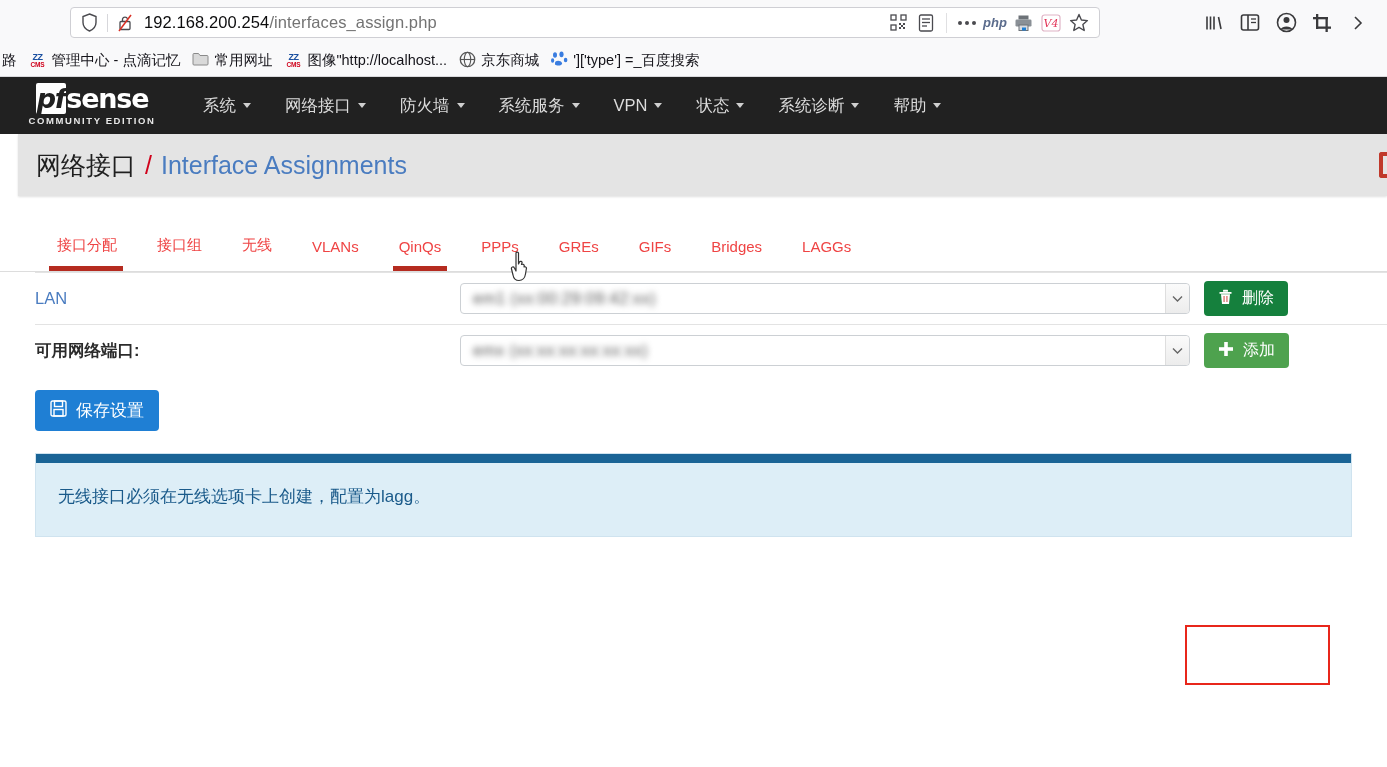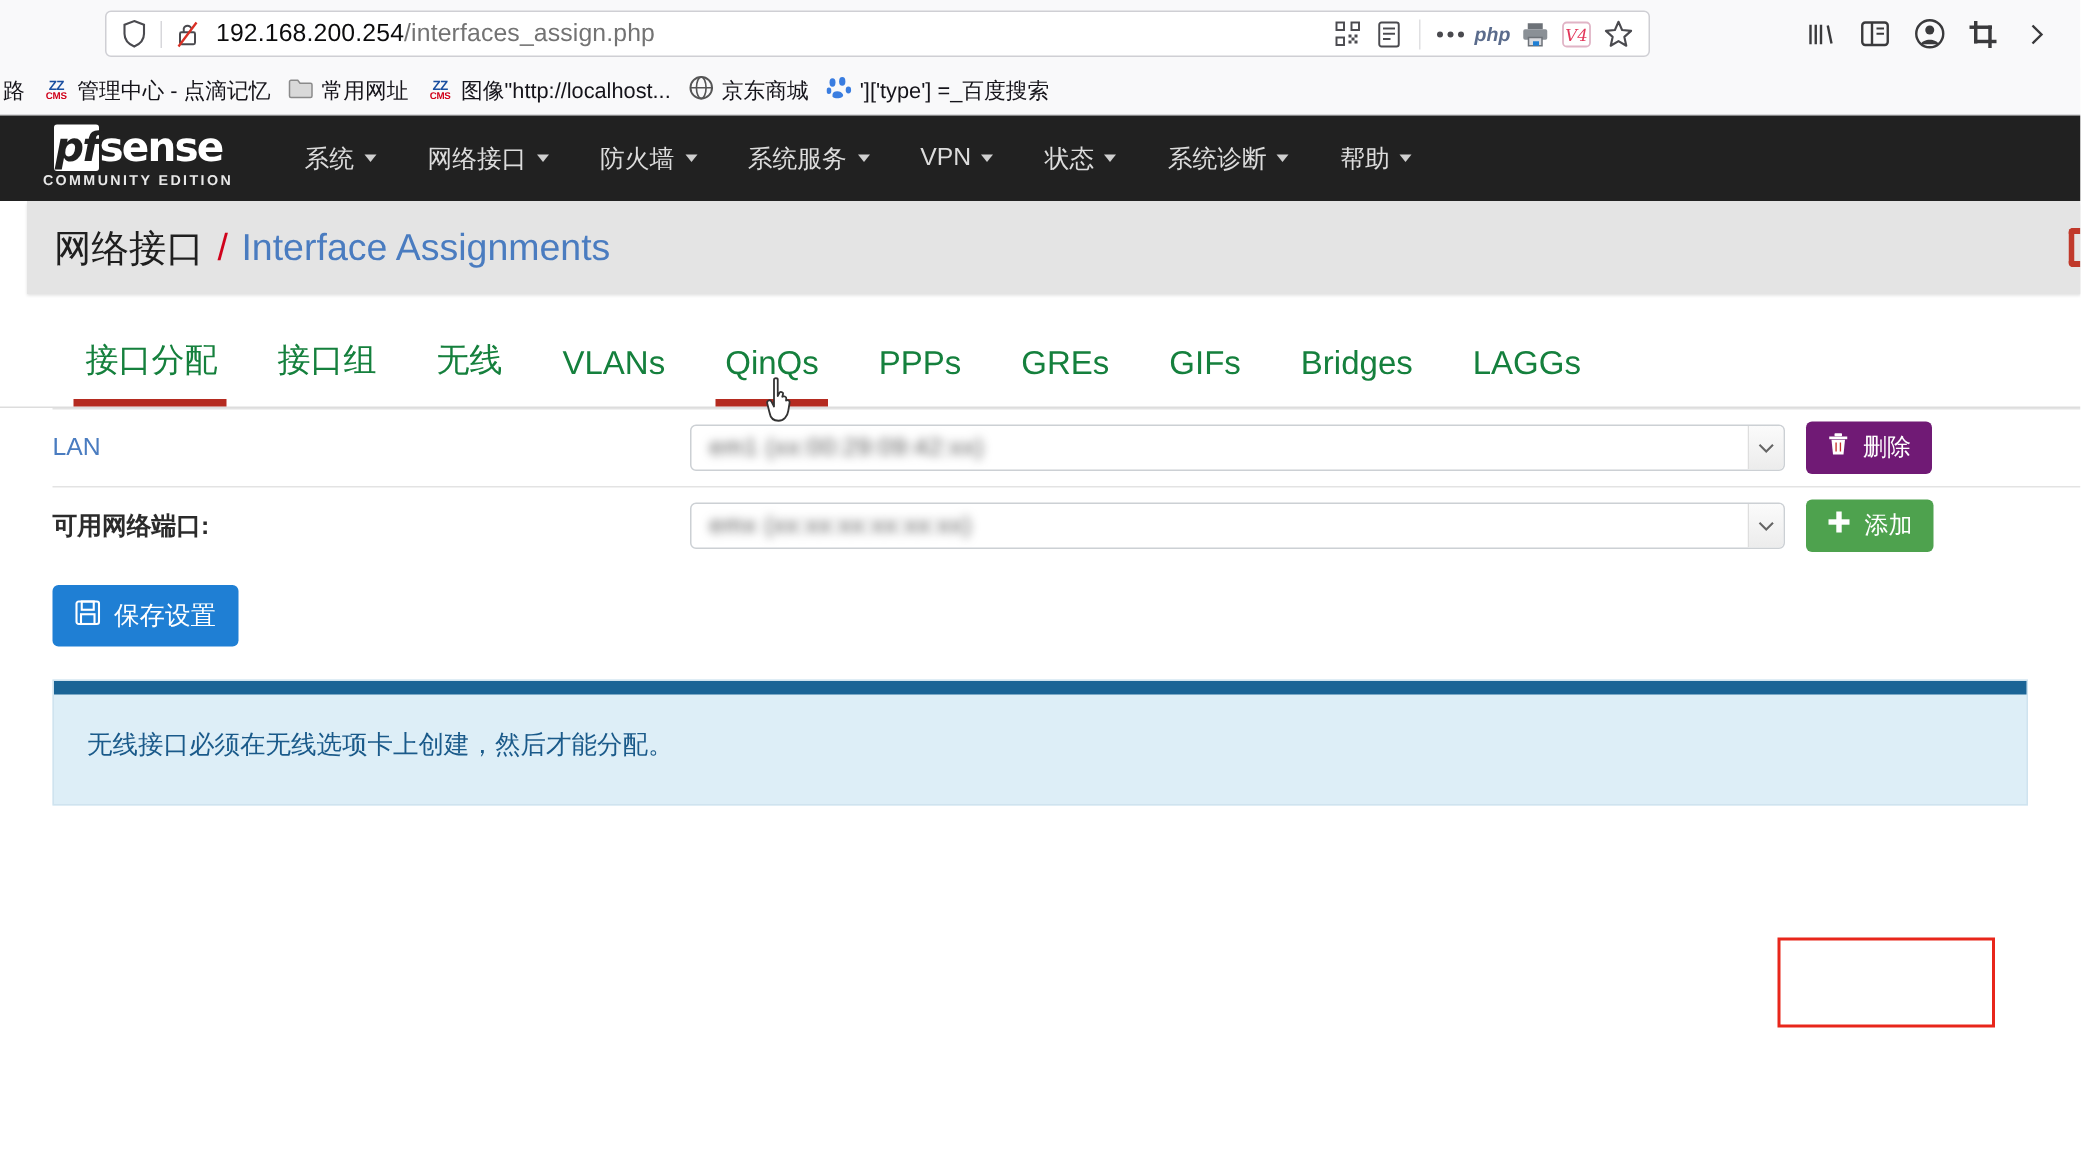--- a/index.html
+++ b/index.html
@@ -57,21 +57,21 @@
     box-shadow:0 1px 2px rgba(0,0,0,0.12);
     position:relative;
   }
   .bc-main { font-size:25px; color:#1f1f1f; }
   .bc-sep { font-size:25px; color:#d0021b; margin:0 9px; }
   .bc-sub { font-size:25px; color:#4a7cc0; }
   .bc-right-edge { position:absolute; right:0; top:18px; width:8px; height:26px; border-left:4px solid #c0392b; border-top:4px solid #c0392b; border-bottom:4px solid #c0392b; border-radius:3px 0 0 3px; }
 
   
   .tabs { display:flex; align-items:flex-end; padding-left:35px; height:62px; border-bottom:1px solid #dddddd; margin-top:14px; position:relative; }
-  .tab { font-size:22px; color:#15803d; padding:0 20px 16px 20px; position:relative; white-space:nowrap;margin-top:36px; }
+  .tab { font-size:15px; color:#ef4444; padding:0 20px 16px 20px; position:relative; white-space:nowrap;margin-top:36px; }
   .tab.first { padding-left:22px; }
   .tab .underline { position:absolute; left:14px; right:14px; bottom:0; height:5px; background:#b52b20; }
   .cursor-hand { position:absolute; left:508px; bottom:-12px; width:26px; height:32px; }
 
   
   .tbl { padding:0 0 0 35px; }
   .thead { display:flex; align-items:center; height:48px; }
   .th { font-size:16.5px; font-weight:bold; color:#2b2b2b; }
   .th-if { width:425px; }
   .trow { display:flex; align-items:center; height:52px; border-top:1px solid #e3e3e3; }
@@ -92,21 +92,21 @@
     border-radius:0 3px 3px 0;
   }
   .blur-txt {
     filter:blur(3.2px); color:#555; letter-spacing:0.5px; display:inline-block;
   }
   .act-wrap { margin-left:14px; display:flex; align-items:center; }
   .btn {
     display:inline-flex; align-items:center; gap:9px; border-radius:4px;
     font-size:16px; color:#ffffff; padding:7px 14px; white-space:nowrap;
   }
-  .btn-del { background:#701a75; }
+  .btn-del { background:#15803d; }
   .btn-add { background:#4ea24e; }
   .btn-save { background:#1f7fd4; padding:9px 15px; font-size:17px; }
   .save-row { padding:14px 0 0 35px; }
 
   .redbox {
     position:absolute; left:1185px; top:491px; width:145px; height:60px;
     border:2.5px solid #e8261b; pointer-events:none;
   }
 
   
@@ -422,17 +422,17 @@
       </span>
       <span>保存设置</span>
     </div>
   </div>
 
   <div class="redbox"></div>
 
   <div class="panel">
     <div class="panel-head"></div>
     <div class="panel-body">
-      <div class="panel-line">无线接口必须在无线选项卡上创建，然后才能分配。</div>
+      <div class="panel-line">无线接口必须在无线选项卡上创建，配置为lagg。</div>
     </div>
   </div>
 
 </div>
 
 </body></html>

